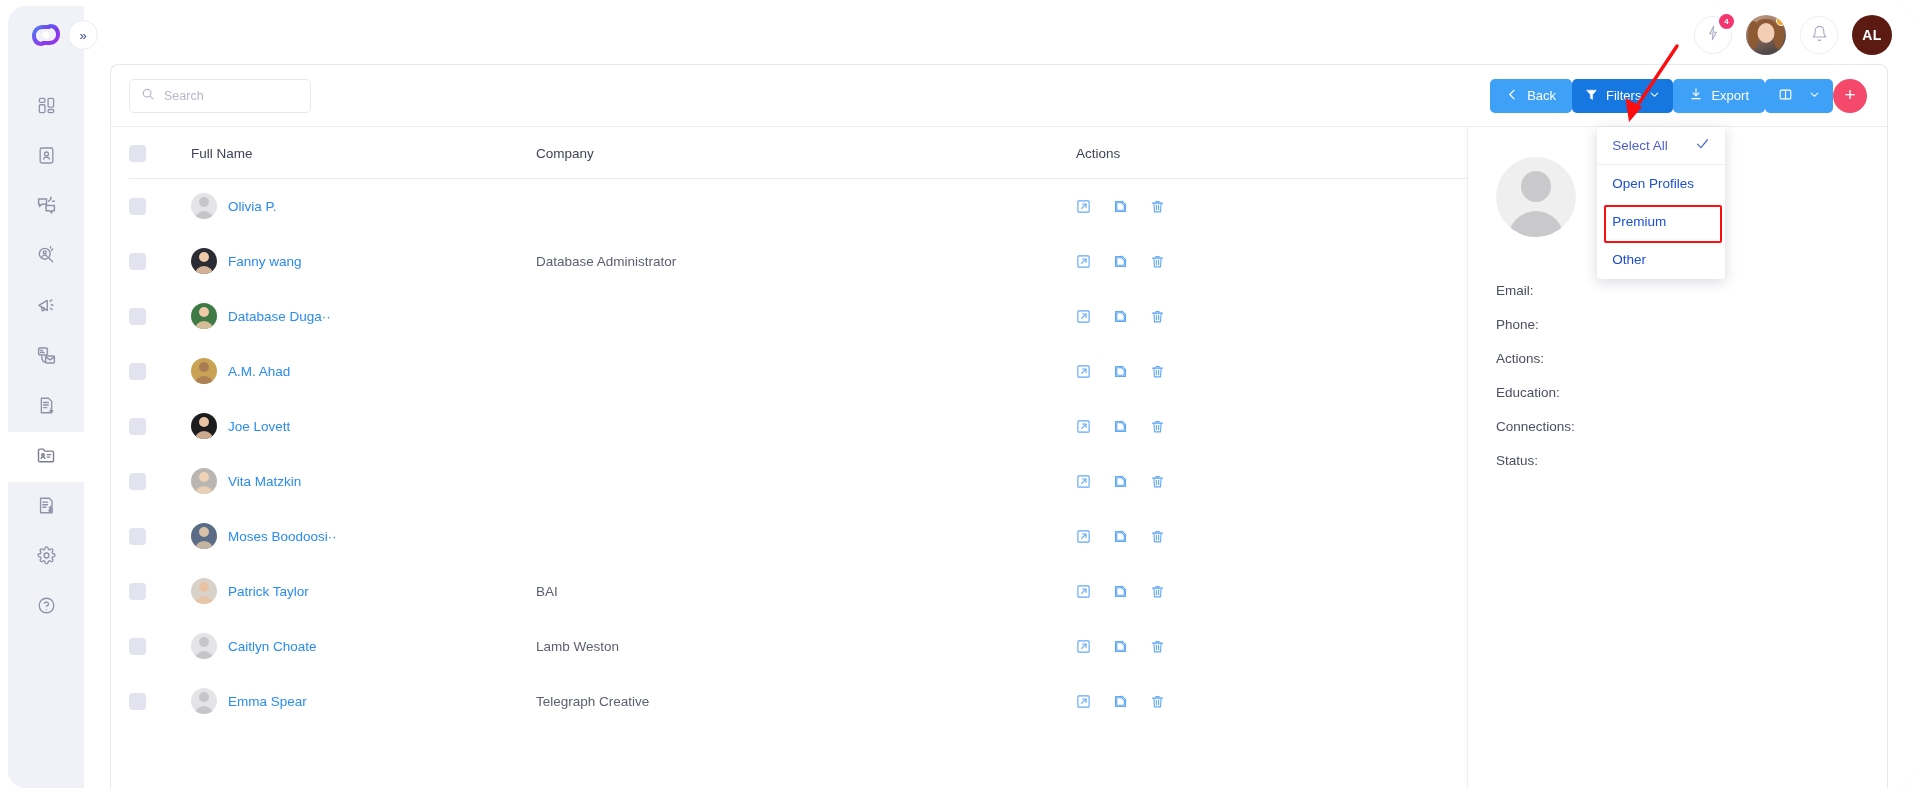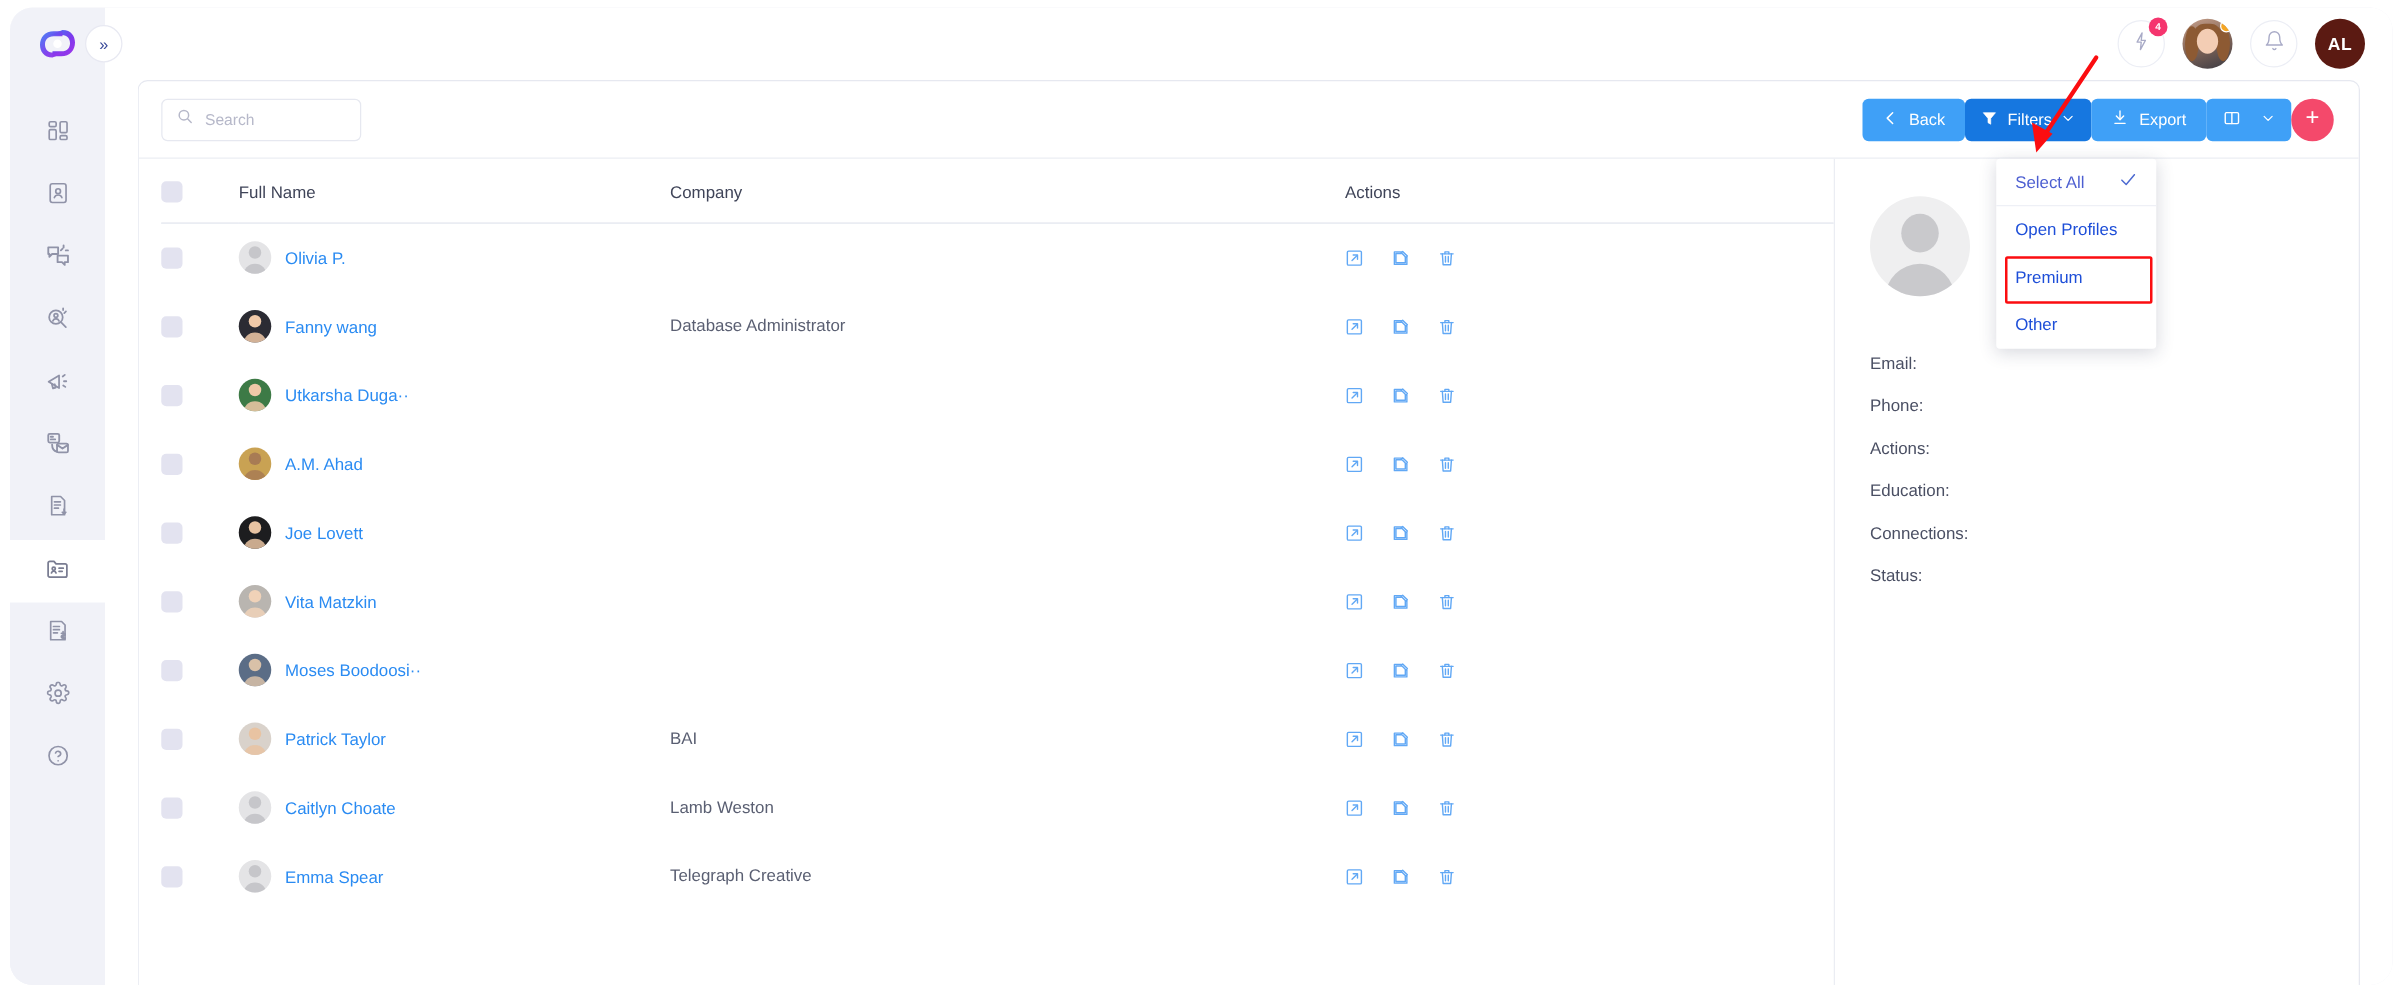--- a/index.html
+++ b/index.html
@@ -195,21 +195,21 @@
   }
   .panel-toolbar {
     height: 62px;
     flex: 0 0 62px;
     display: flex;
     align-items: center;
     padding: 0 20px 0 18px;
     border-bottom: 1px solid #eceef4;
   }
   .search-box {
-    width: 160px; height: 34px;
+    width: 182px; height: 34px;
     border: 1px solid #e6e8f0;
     border-radius: 5px;
     display: flex; align-items: center;
     gap: 9px;
     padding: 0 11px;
   }
   .search-box input {
     border: none; outline: none;
     font-family: "Liberation Sans", sans-serif;
     font-size: 12.5px;
@@ -778,21 +778,21 @@
                     <tr>
                       <td class="col-chk">
                         <span class="chk"></span>
                       </td>
                       <td class="col-name">
                         <span class="name-cell">
                           <span class="avatar-sm" style="background:#3d7a46">
                             <span class="ph-head" style="background:#f0c9a8"></span>
                             <span class="ph-body" style="background:#f0c9a8;opacity:.85"></span>
                           </span>
-                          <span class="name-link">Utkarsha Duga··</span>
+                          <span class="name-link">Database Duga··</span>
                         </span>
                       </td>
                       <td class="col-company"><span class="company-cell"></span></td>
                       <td class="col-actions">
                         <span class="row-actions">
                           <span class="act-icon">
                             <svg width="15" height="15" viewBox="0 0 24 24" fill="none" stroke-width="1.8" stroke-linecap="round" stroke-linejoin="round">
                               <rect x="3" y="3" width="18" height="18" rx="1.6"></rect>
                               <path d="M9 15l6.5-6.5"></path>
                               <polyline points="10.5 8 16 8 16 13.5"></polyline>

